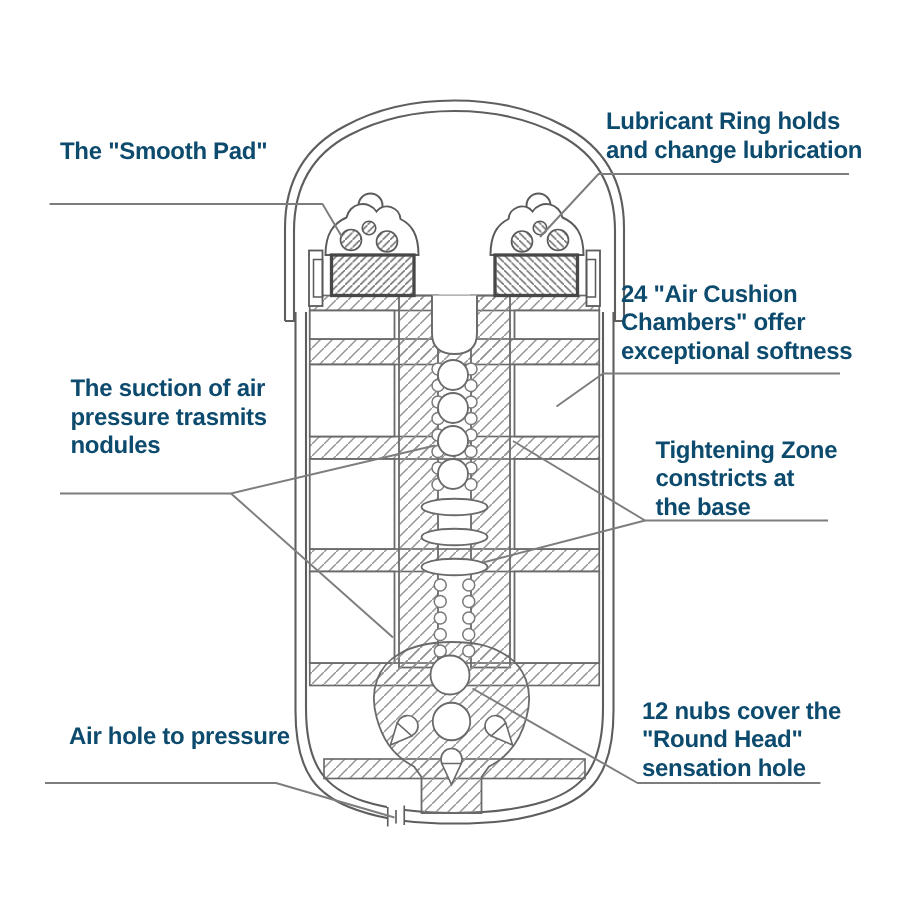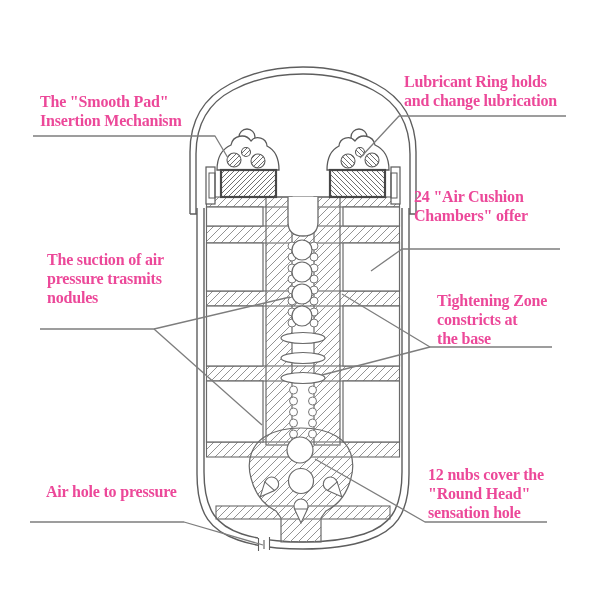--- a/index.html
+++ b/index.html
@@ -4,21 +4,21 @@
 <style>
   html,body{margin:0;padding:0;}
   #stage{
     position:relative;width:600px;height:600px;background:#ffffff;
     font-family:"Liberation Sans",sans-serif;overflow:hidden;
   }
   #diagram-svg{position:absolute;left:0;top:0;}
   .label{
     position:absolute;
     font-weight:bold;font-size:16px;line-height:19px;letter-spacing:-0.2px;
-    color:#ec4899;white-space:nowrap;font-family:Liberation Serif, serif;
+    color:#0c4a6e;white-space:nowrap;
   }
 </style>
 </head>
 <body>
 
 <div id="stage">
 
   <svg id="diagram-svg" width="600" height="600" viewBox="0 0 600 600">
     <defs>
       <pattern id="hatch" width="8" height="8" patternUnits="userSpaceOnUse">
@@ -171,31 +171,31 @@
       <path d="M154,329 L262,425"></path>
       <path d="M552,347 H430 L342,294"></path>
       <path d="M430,347 L322,375"></path>
       <path d="M30,522 H184 L263,545"></path>
       <path d="M547,522 H425 L315,459"></path>
     </g>
   </svg>
 
   <div class="label" style="left:40px;top:92px">
     <div>The "Smooth Pad"</div>
-    <div>Insertion Mechanism</div>
   </div>
 
   <div class="label" style="left:404px;top:72px">
     <div>Lubricant Ring holds</div>
     <div>and change lubrication</div>
   </div>
 
   <div class="label" style="left:414px;top:187px">
     <div>24 "Air Cushion</div>
     <div>Chambers" offer</div>
+    <div>exceptional softness</div>
   </div>
 
   <div class="label" style="left:47px;top:250px">
     <div>The suction of air</div>
     <div>pressure trasmits</div>
     <div>nodules</div>
   </div>
 
   <div class="label" style="left:437px;top:291px">
     <div>Tightening Zone</div>

